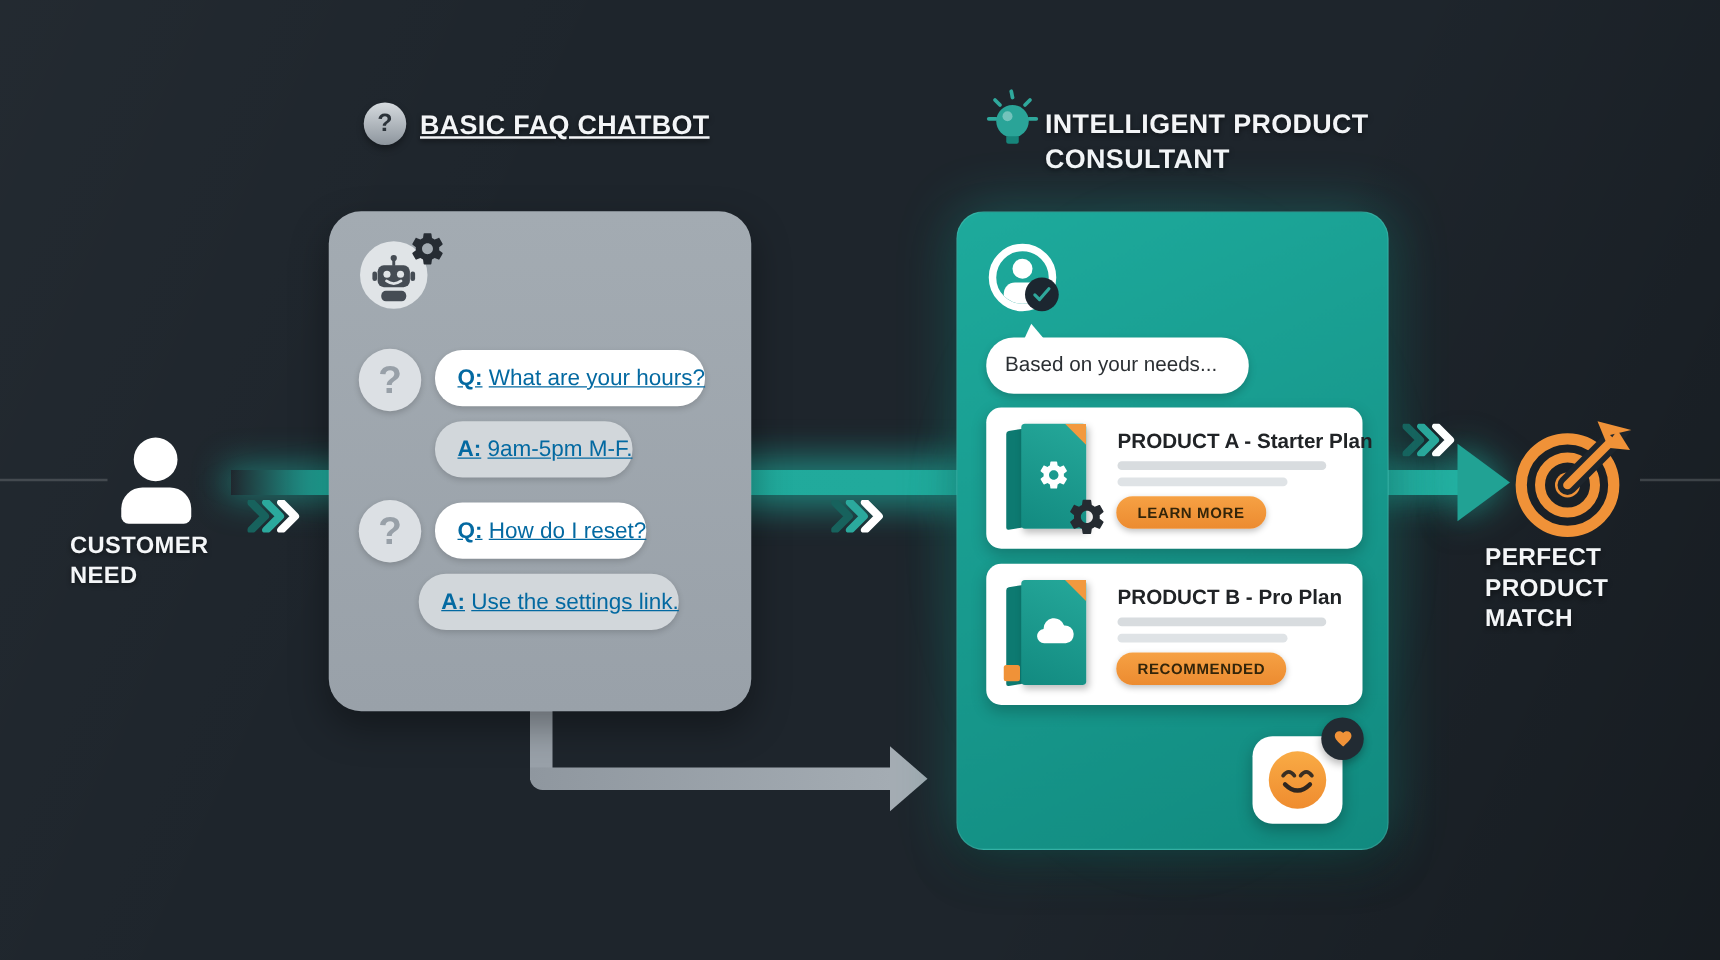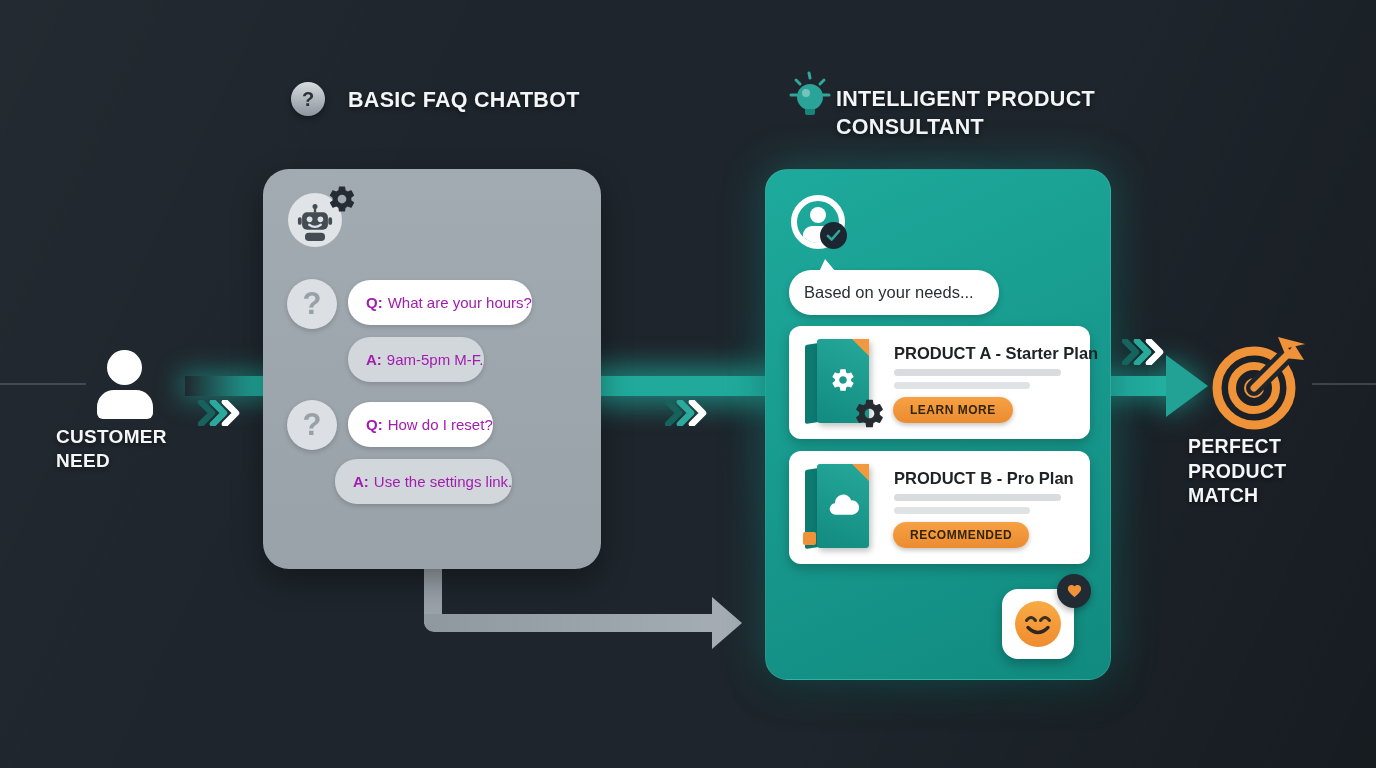--- a/index.html
+++ b/index.html
@@ -41,39 +41,39 @@
   .person .head{position:absolute;left:11px;top:0;width:35px;height:35px;border-radius:50%;background:#fff;}
   .person .body{position:absolute;left:1px;top:40px;width:56px;height:29px;border-radius:17px 17px 6px 6px;background:#fff;}
   .side-label{color:#f4f6f8;font-weight:700;
     text-shadow:0 2px 4px rgba(0,0,0,0.45);}
   .customer-label{left:56px;top:425px;width:140px;font-size:19px;line-height:24px;letter-spacing:0.3px;}
   .outcome-label{left:1188px;top:434px;width:138px;font-size:19.5px;line-height:24.5px;letter-spacing:0.3px;}
 
   
   .head-label{color:#f3f5f7;font-weight:700;font-size:21.5px;letter-spacing:0.3px;
     text-shadow:0 2px 4px rgba(0,0,0,0.5);}
-  .faq-head-label{left:348px;top:88px;white-space:nowrap;}
+  .faq-head-label{left:336px;top:88px;white-space:nowrap;text-decoration:underline;}
   .cons-head-label{left:836px;top:86px;width:280px;line-height:27.5px;}
   .qcircle-head{left:291px;top:82px;width:34px;height:34px;border-radius:50%;
     background:linear-gradient(180deg,#d6dbdf,#8d959d);color:#2b3239;font-weight:700;font-size:20px;
     line-height:34px;text-align:center;box-shadow:0 3px 6px rgba(0,0,0,0.35);}
   .bulb{left:788px;top:70px;width:44px;height:52px;}
 
   
   .faq-card{left:263px;top:169px;width:338px;height:400px;border-radius:26px;
     background:linear-gradient(180deg,#a3abb2,#99a1a9);box-shadow:0 12px 30px rgba(0,0,0,0.35);}
   .bot-circle{position:absolute;left:25px;top:24px;width:54px;height:54px;border-radius:50%;
     background:#e0e4e7;overflow:hidden;}
   .bot-circle svg{position:absolute;left:7px;top:6px;width:40px;height:44px;}
   .bot-gear{position:absolute;left:64px;top:15px;width:30px;height:30px;}
   .qmark{position:absolute;width:50px;height:50px;border-radius:50%;background:#dce0e4;
     color:#98a0a8;font-weight:700;font-size:31px;line-height:50px;text-align:center;
     box-shadow:0 2px 5px rgba(0,0,0,0.18);}
-  .bubble{position:absolute;height:45px;border-radius:22px;font-size:15px;line-height:45px;
-    padding-left:18px;color:#a21caf;box-shadow:0 2px 5px rgba(0,0,0,0.16);white-space:nowrap;}
+  .bubble{position:absolute;height:45px;border-radius:22px;font-size:18px;line-height:45px;
+    padding-left:18px;color:#0369a1;box-shadow:0 2px 5px rgba(0,0,0,0.16);white-space:nowrap;text-decoration:underline;}
   .bubble b{font-weight:700;}
   .bubble .txt{margin-left:5px;}
   .bubble.q{background:#ffffff;}
   .bubble.a{background:#d2d7db;}
 
   
   .cons-card{left:765px;top:169px;width:346px;height:511px;border-radius:22px;
     background:linear-gradient(155deg,#1daa9c 0%,#17988c 55%,#118a7f 100%);
     border:1px solid rgba(255,255,255,0.10);
     box-shadow:0 0 46px rgba(35,200,185,0.32),0 14px 34px rgba(0,0,0,0.35);}

